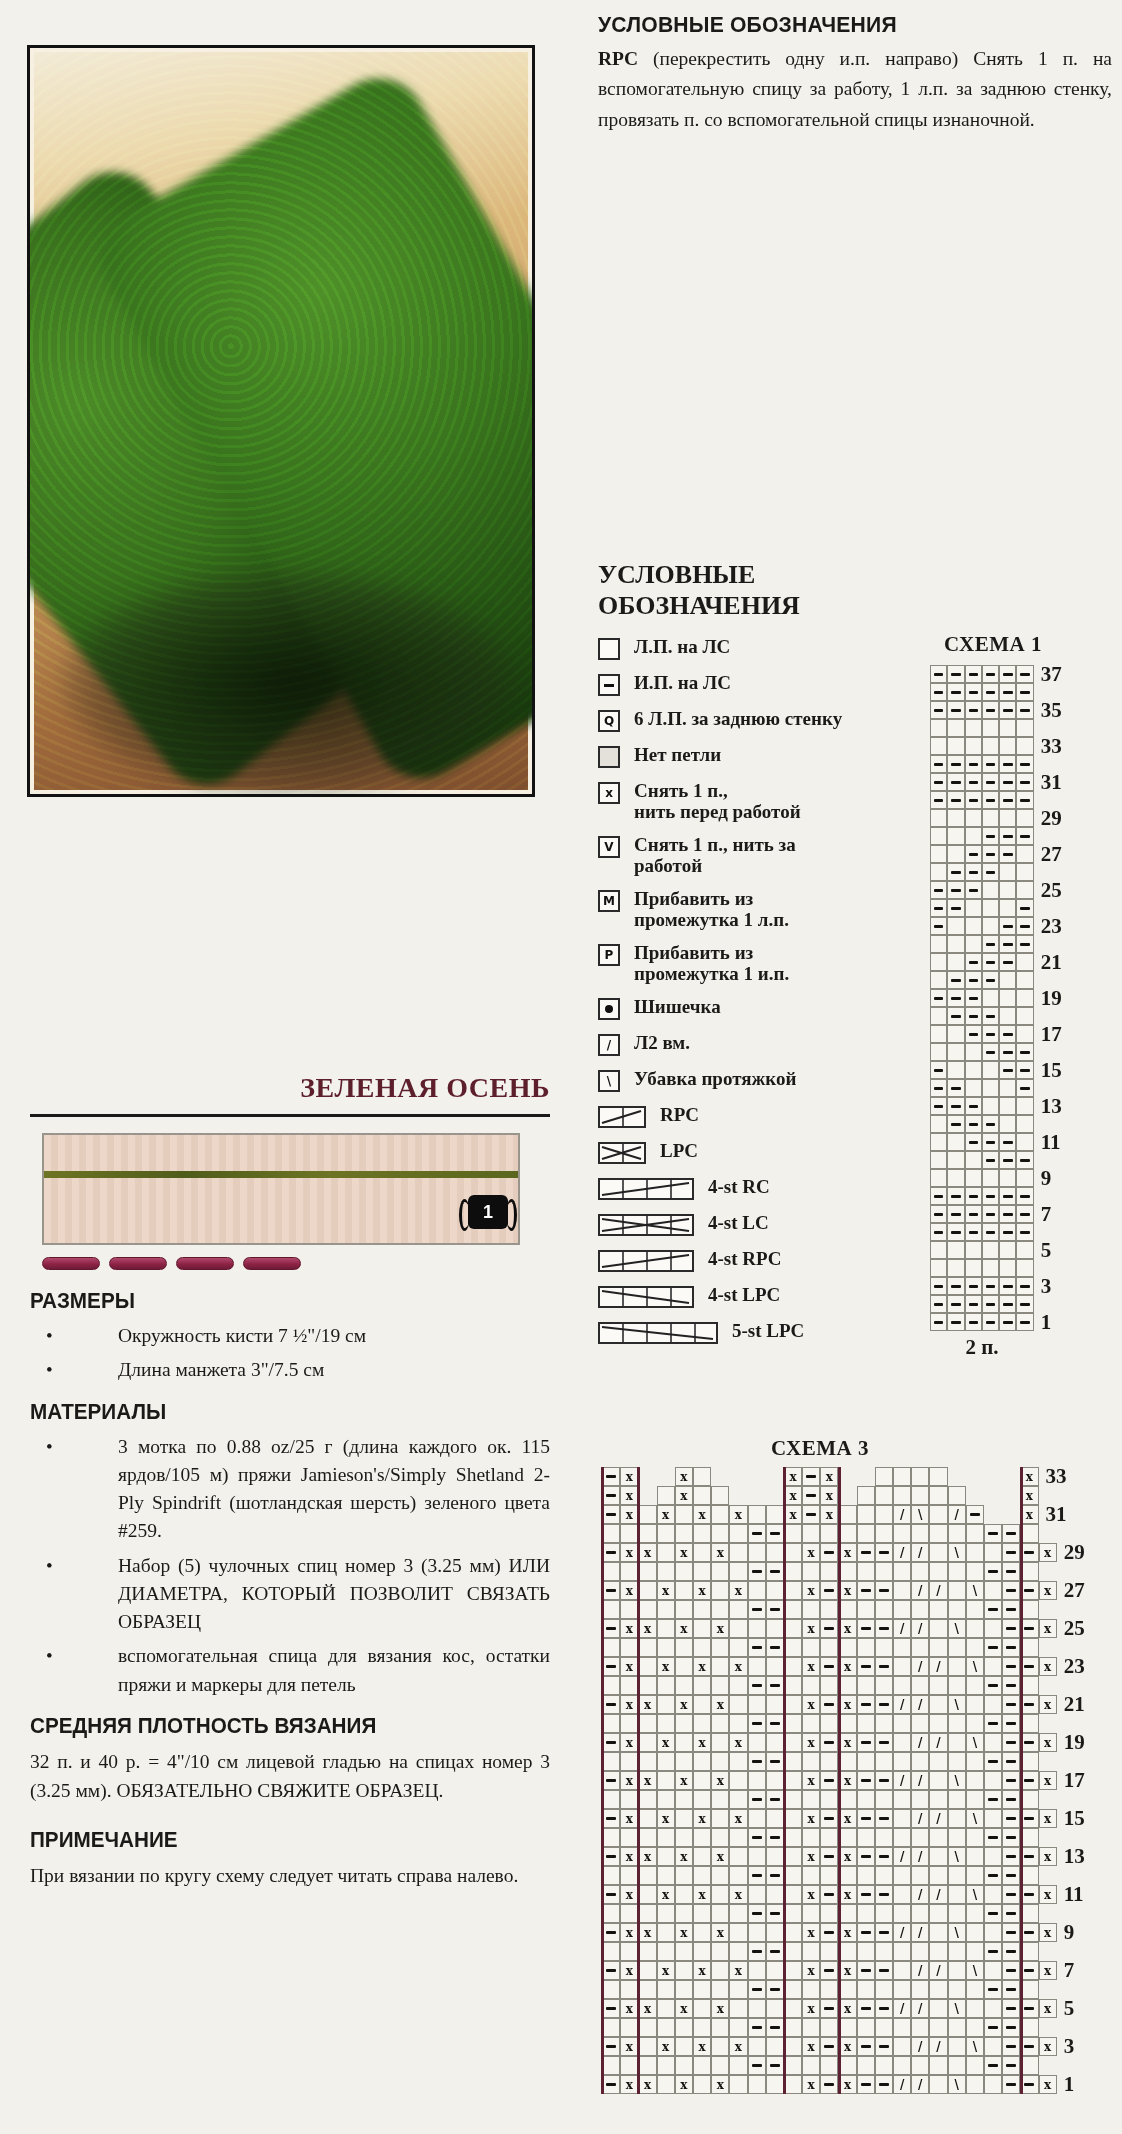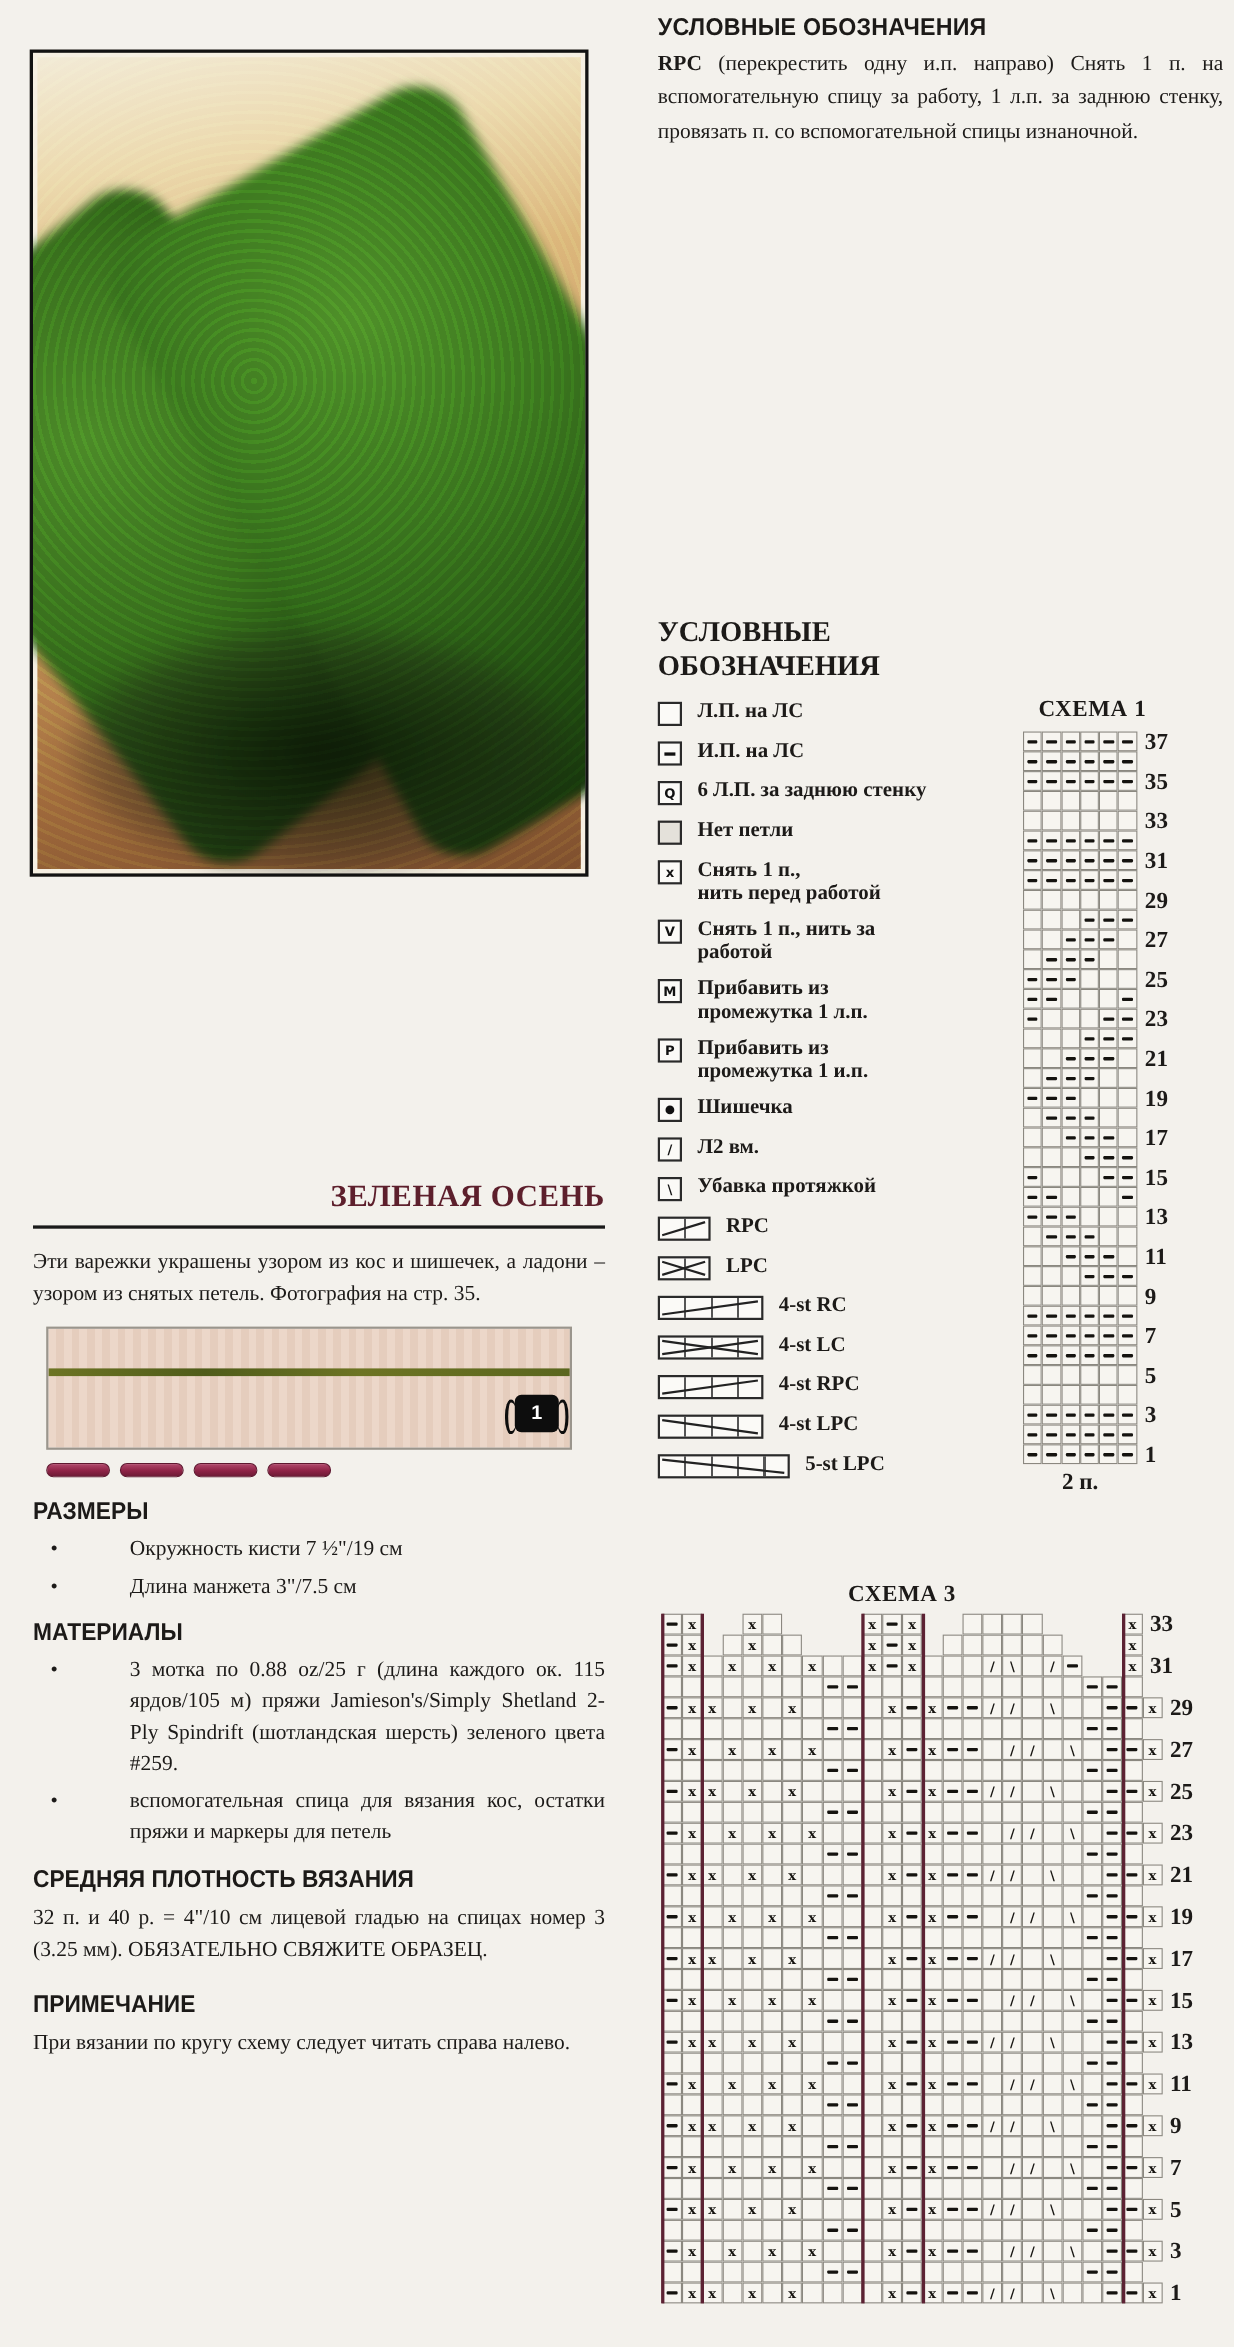--- a/index.html
+++ b/index.html
@@ -2085,21 +2085,20 @@
       <div class="maroon-line" style="left: 35.4px; height: 627px;"></div>
       <div class="maroon-line" style="left: 181px; height: 627px;"></div>
       <div class="maroon-line" style="left: 235.6px; height: 627px;"></div>
       <div class="maroon-line" style="left: 417.6px; height: 627px;"></div>
     </div>
 </div>
 
 <div class="article">
   <h1 style="color: rgb(93, 31, 44);">ЗЕЛЕНАЯ ОСЕНЬ</h1>
   <div class="rule"></div>
-  <p class="intro">Эти варежки украшены узором из кос и шишечек, а ладони – узором из снятых петель. Фотография на стр. 35.</p>
 
   <div class="swatch">
     <div class="stripe"></div>
     <div class="badge">1</div>
   </div>
   <div class="markers">
     <div class="marker"></div>
     <div class="marker"></div>
     <div class="marker"></div>
     <div class="marker"></div>
@@ -2107,20 +2106,21 @@
 
   <div class="sec-h">РАЗМЕРЫ</div>
   <ul class="blist" id="sizes-list">
       <li>Окружность кисти 7 ½"/19 см</li>
       <li>Длина манжета 3"/7.5 см</li>
     </ul>
 
   <div class="sec-h">МАТЕРИАЛЫ</div>
   <ul class="blist" id="materials-list">
       <li>3 мотка по 0.88 oz/25 г (длина каждого ок. 115 ярдов/105 м) пряжи Jamieson's/Simply Shetland 2-Ply Spindrift (шотландская шерсть) зеленого цвета #259.</li>
+      <li>Набор (5) чулочных спиц номер 3 (3.25 мм) ИЛИ ДИАМЕТРА, КОТОРЫЙ ПОЗВОЛИТ СВЯЗАТЬ ОБРАЗЕЦ</li>
       <li>вспомогательная спица для вязания кос, остатки пряжи и маркеры для петель</li>
     </ul>
 
   <div class="sec-h">СРЕДНЯЯ ПЛОТНОСТЬ ВЯЗАНИЯ</div>
   <p class="plain">32 п. и 40 р. = 4"/10 см  лицевой гладью на спицах номер 3 (3.25 мм). ОБЯЗАТЕЛЬНО СВЯЖИТЕ ОБРАЗЕЦ.</p>
 
   <div class="sec-h" style="margin-top:22px;">ПРИМЕЧАНИЕ</div>
   <p class="plain">При вязании по кругу схему следует читать справа налево.</p>
 </div>
 

